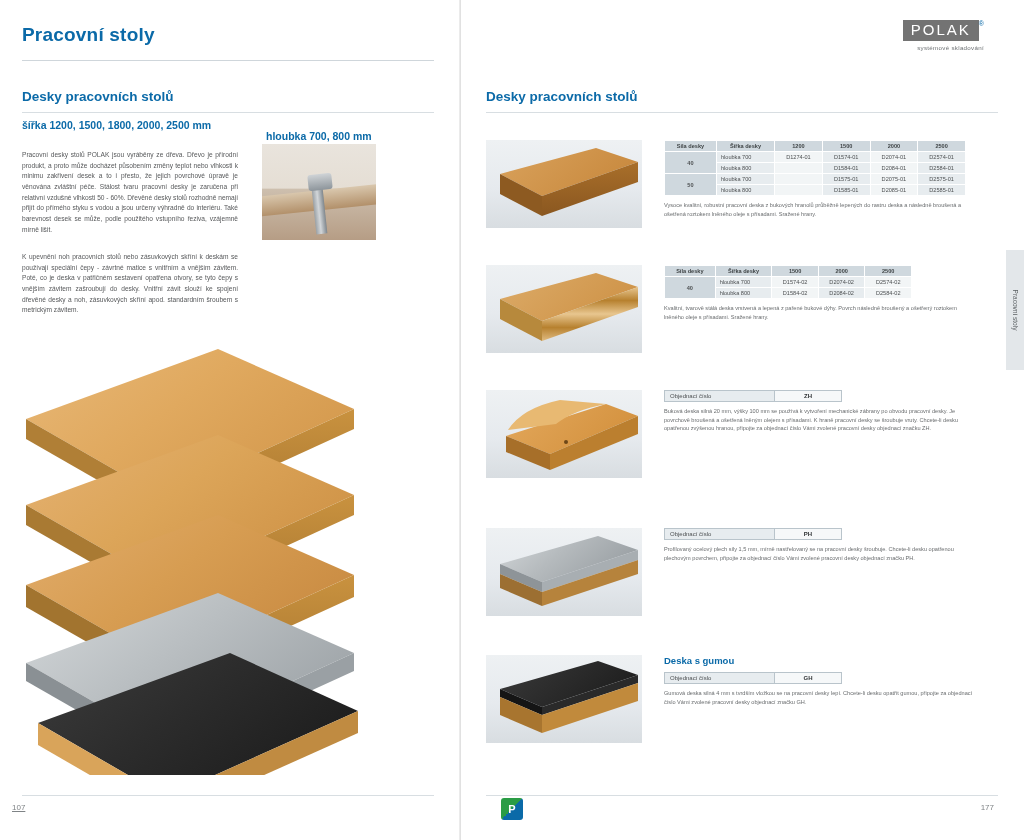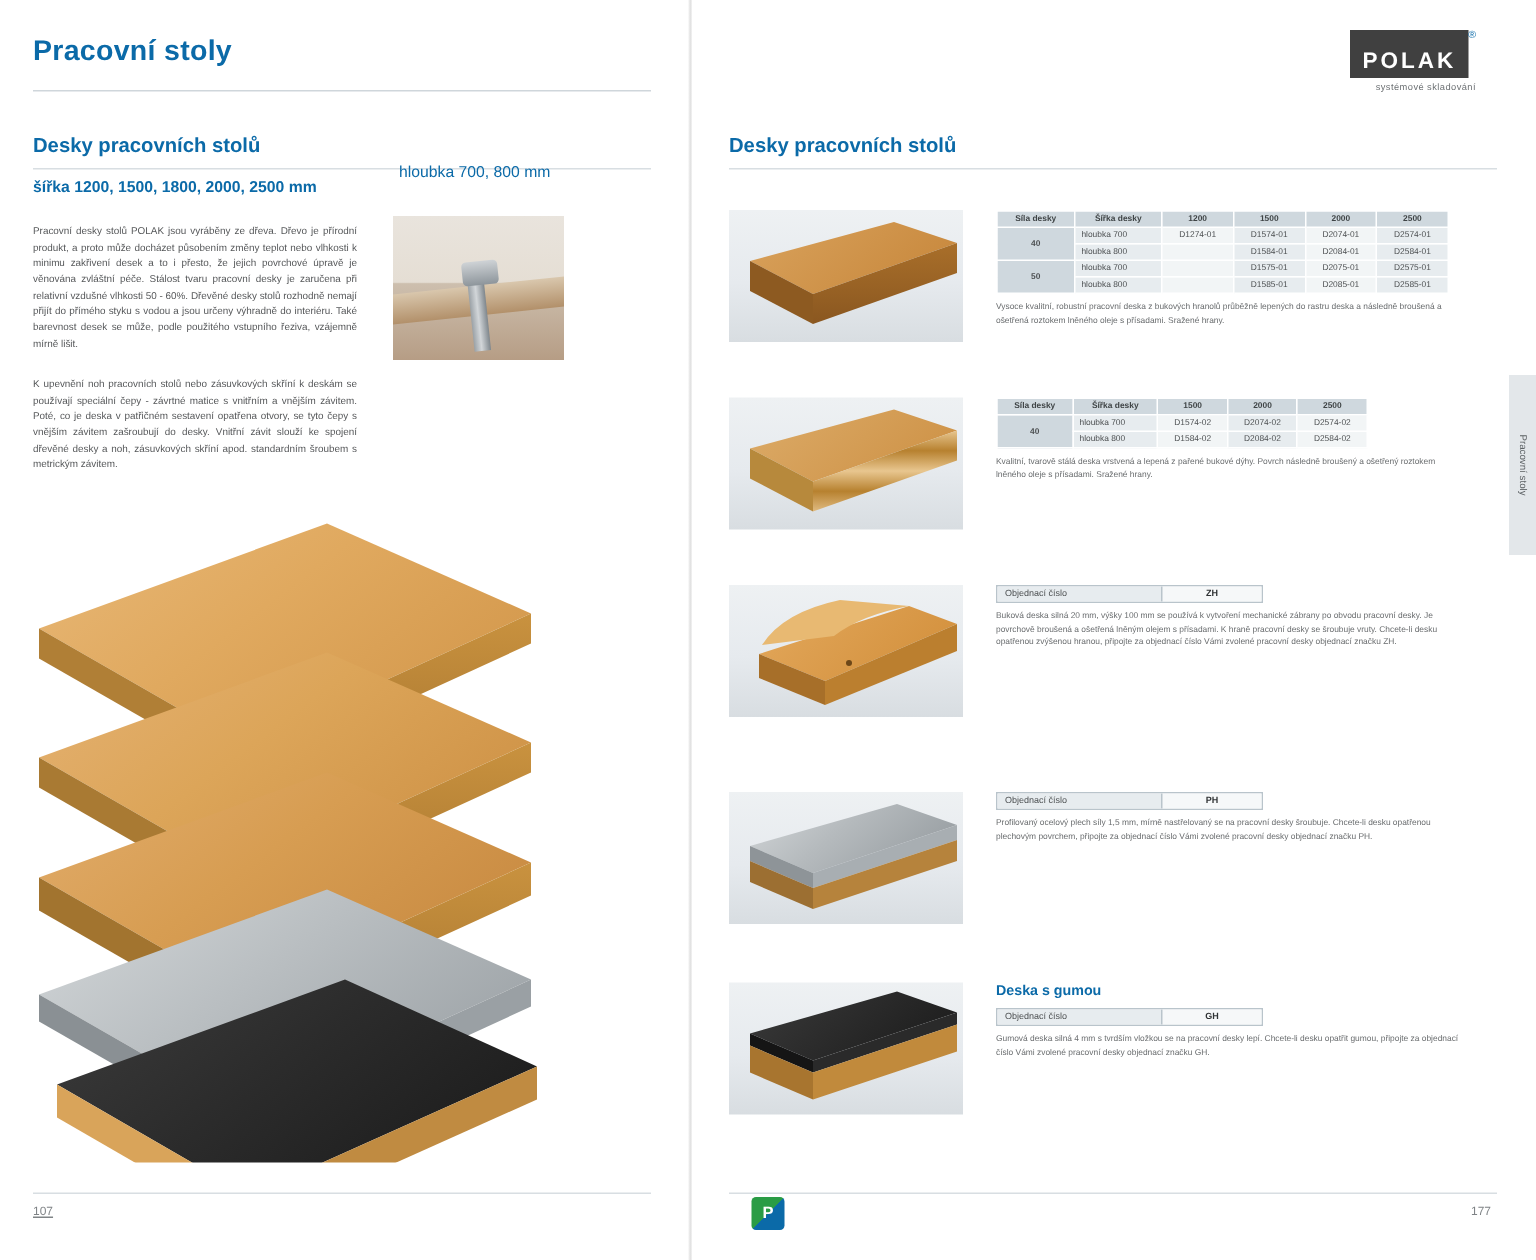--- a/index.html
+++ b/index.html
@@ -24,21 +24,21 @@
   .title-rule{
     position:absolute;left:22px;top:60px;width:412px;height:1px;background:#cfd6db;
   }
   .sec-head{
     font-size:13.5px;font-weight:bold;color:#0b6aa8;
   }
   .left .sec-head{position:absolute;left:22px;top:89px;}
   .sub-rule{position:absolute;left:22px;top:112px;width:412px;height:1px;background:#d8dee2;}
 
   .dim-a{position:absolute;left:22px;top:119px;font-size:10.5px;color:#0b6aa8;font-weight:bold;}
-  .dim-b{position:absolute;left:266px;top:109px;font-size:10.5px;color:#0b6aa8;font-weight:normal;}
+  .dim-b{position:absolute;left:266px;top:130px;font-size:10.5px;color:#0b6aa8;font-weight:bold;}
 
   .para{
     position:absolute;left:22px;width:216px;
     font-size:6.6px;line-height:1.62;color:#56585a;text-align:justify;
   }
   .p1{top:150px;}
   .p2{top:252px;}
 
   
   .photo-screw{
@@ -65,35 +65,35 @@
 
   
   .stack{
     position:absolute;left:22px;top:345px;width:336px;height:430px;
   }
 
   
   .folio{
     position:absolute;bottom:28px;font-size:8px;color:#7f8386;
   }
-  .folio.l{left:22px;text-decoration:underline;}
+  .folio.l{left:12px;text-decoration:underline;}
   .folio.r{right:30px;}
   .foot-rule-l{position:absolute;left:22px;bottom:44px;width:412px;height:1px;background:#d8dee2;}
   .foot-rule-r{position:absolute;left:26px;bottom:44px;width:512px;height:1px;background:#d8dee2;}
 
   
   .right .sec-head{position:absolute;left:26px;top:89px;}
   .right .sub-rule{position:absolute;left:26px;top:112px;width:512px;height:1px;background:#d8dee2;}
 
   .logo{
     position:absolute;right:40px;top:20px;text-align:right;
   }
   .logo .mark{
-    display:inline-block;background:#404040;color:#fff;font-weight:bold;
-    font-size:15px;letter-spacing:2px;padding:12px 8px 3px 8px;
+    display:inline-block;background:#737373;color:#fff;font-weight:normal;
+    font-size:15px;letter-spacing:2px;padding:1px 8px 3px 8px;
   }
   .logo .reg{font-size:7px;color:#0b6aa8;vertical-align:top;}
   .logo .tag{font-size:6.2px;color:#6c7073;margin-top:3px;letter-spacing:.3px;}
 
   
   .sidetab{
     position:absolute;right:0;top:250px;width:18px;height:120px;
     background:#e3e7ea;
   }
   .sidetab span{

